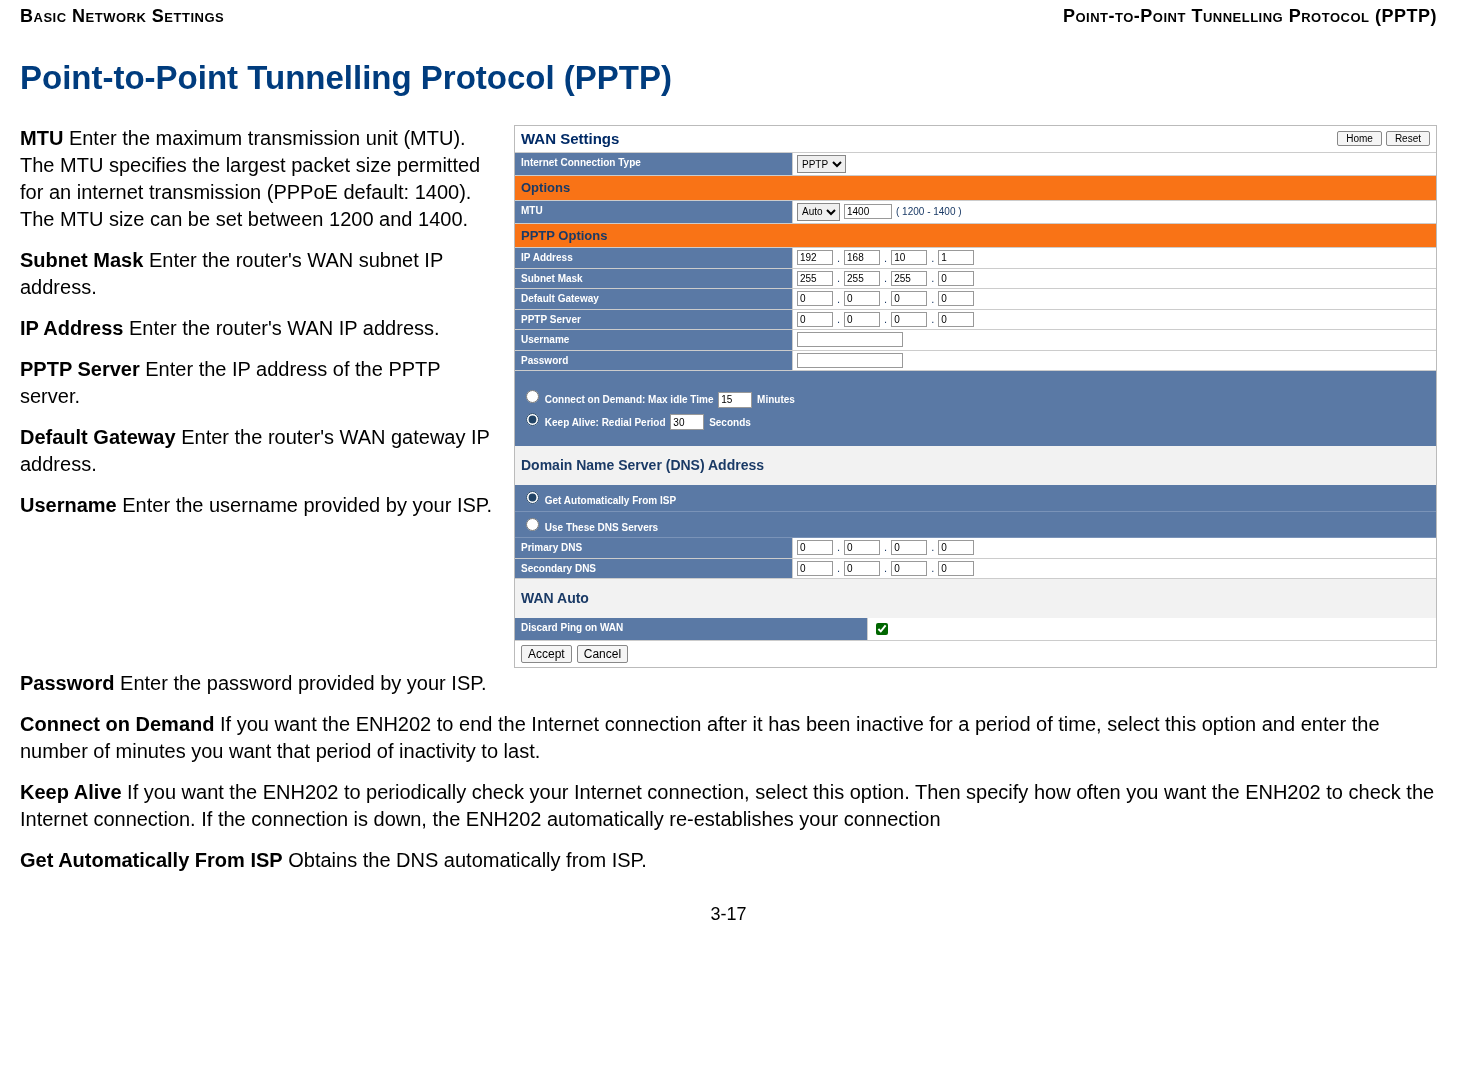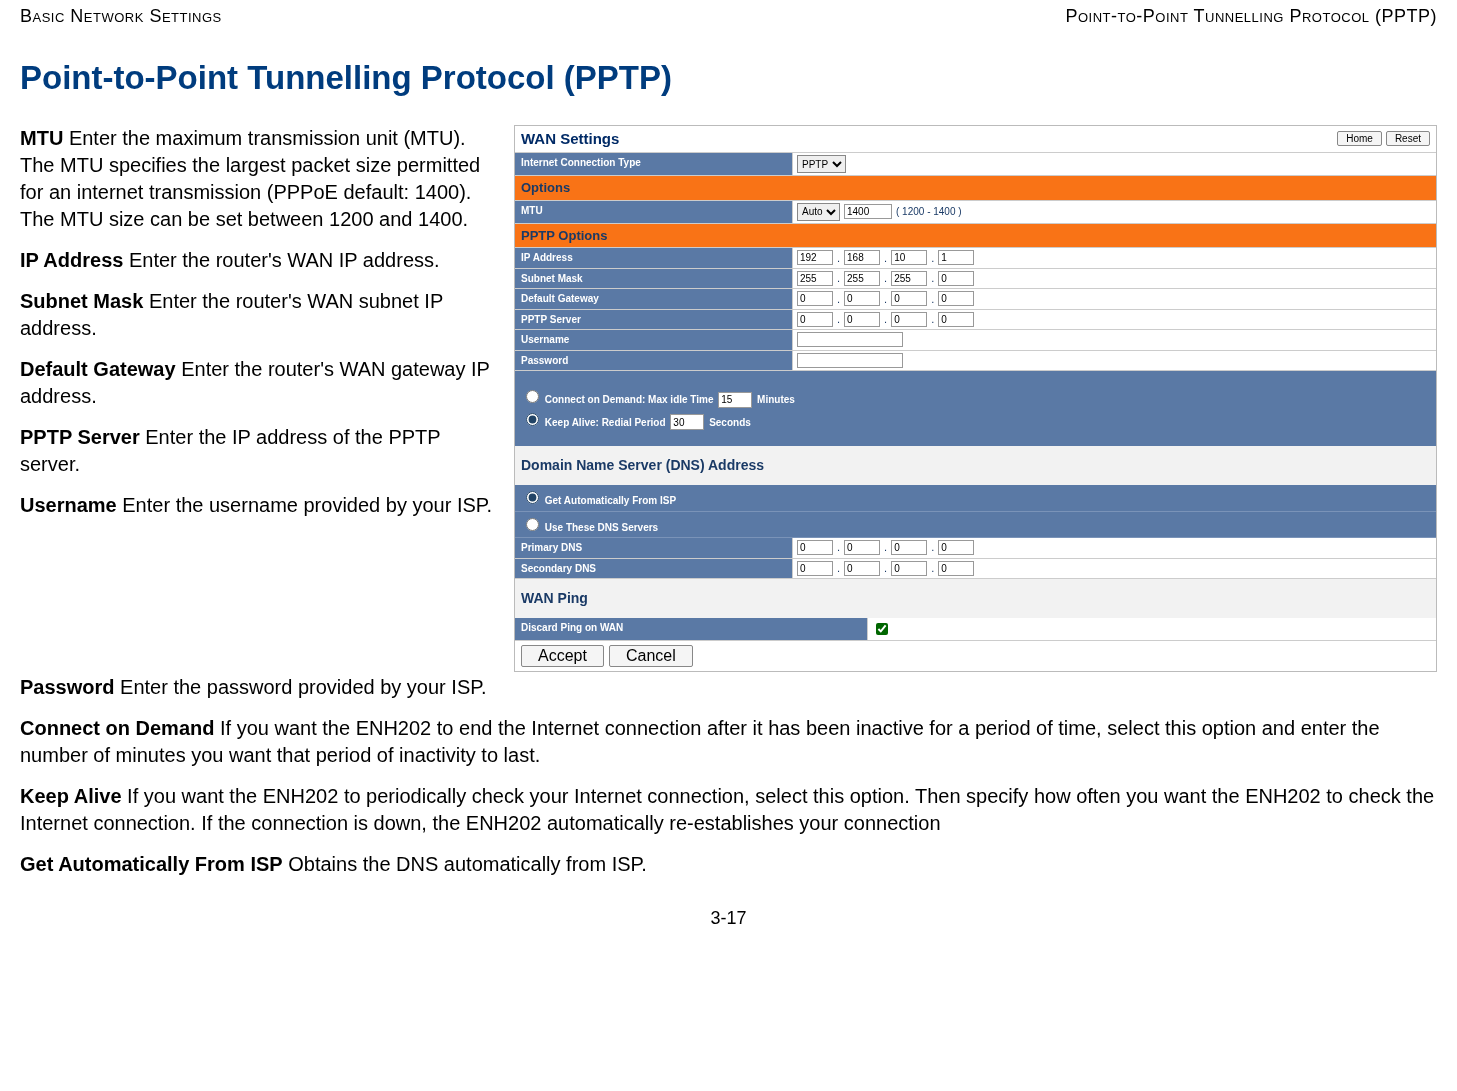--- a/index.html
+++ b/index.html
@@ -4,21 +4,21 @@
 <style>
   body {
     font-family: Arial, Helvetica, sans-serif;
     margin: 0;
     padding: 0 20px;
     color: #000;
     width: 1417px;
     font-size: 20px;
     line-height: 1.35;
   }
-  .top-header { display: flex; justify-content: space-between; font-variant: small-caps; font-size: 18px; letter-spacing: 0.5px; margin: 4px 0 18px; font-weight: 400;}
+  .top-header { display: flex; justify-content: space-between; font-variant: small-caps; font-size: 18px; letter-spacing: 0.5px; margin: 4px 0 18px; font-weight: 700;}
   .page-title { color: #003c7e; font-size: 33px; font-weight: bold; font-family: Verdana, Geneva, sans-serif; margin: 28px 0 24px;}
   .content-wrap { display: flex; gap: 14px; align-items: flex-start; }
   .left-col { width: 480px; flex: 0 0 480px; }
   .right-col { flex: 1; }
   .para { margin-bottom: 14px; }
   .full-para { margin-bottom: 14px; }
   b { font-weight: bold; }
   .full-width { margin-top: 2px; }
   .footer-pg { text-align: center; font-size: 18px; margin-top: 28px;}
   
@@ -35,41 +35,41 @@
   .ss-row input.wide{ width:100px; }
   .ss-row input.med{ width:42px;}
   .ss-row select{ font-size:10px; height:18px; border:1px solid #888;}
   .ss-options{ padding:14px 6px; color:#fff; background:#5a79a5; font-size:10px; font-weight:bold;}
   .ss-options label{display:block; margin:2px 0; color:#fff;}
   .ss-options input[type=text]{width:28px; height:12px; font-size:10px; border:1px solid #999; margin:0 2px;}
   .ss-dns-hdr{ background:#f2f2f2; color:#1a3a66; font-weight:bold; padding:10px 6px; font-size:14px;}
   .ss-radio-block{ padding:0;}
   .ss-radio-row{background:#5a79a5;color:#fff;padding:3px 6px;border-bottom:1px solid #7a93b8;font-size:10px;font-weight:bold;}
   .ss-btn-row{padding:4px 6px;}
-  .ss-btn-row button{font-size:16px; padding:1px 16px; border:1px solid #888; background:#f5f5f5; border-radius:2px; margin-right:2px;}
+  .ss-btn-row button{font-size:12px; padding:1px 6px; border:1px solid #888; background:#f5f5f5; border-radius:2px; margin-right:2px;}
   input[type=checkbox]{accent-color:#006600; height:12px; width:12px;}
   input[type=radio]{accent-color:#224466;}
 </style>
 </head>
 <body>
 
 <div class="top-header">
   <span>Basic Network Settings</span>
   <span>Point-to-Point Tunnelling Protocol (PPTP)</span>
 </div>
 
 <div class="page-title">Point-to-Point Tunnelling Protocol (PPTP)</div>
 
 <div class="content-wrap">
   <div class="left-col">
     <div class="para"><b>MTU</b><span>  Enter the maximum transmission unit (MTU). The MTU specifies the largest packet size permitted for an internet transmission (PPPoE default: 1400). The MTU size can be set between 1200 and 1400.</span></div>
+    <div class="para"><b>Subnet Mask</b><span>  Enter the router's WAN subnet IP address.</span></div>
     <div class="para"><b>IP Address</b><span>  Enter the router's WAN IP address.</span></div>
-    <div class="para"><b>Subnet Mask</b><span>  Enter the router's WAN subnet IP address.</span></div>
+    <div class="para"><b>PPTP Server</b><span>  Enter the IP address of the PPTP server.</span></div>
     <div class="para"><b>Default Gateway</b><span>  Enter the router's WAN gateway IP address.</span></div>
-    <div class="para"><b>PPTP Server</b><span>  Enter the IP address of the PPTP server.</span></div>
     <div class="para"><b>Username</b><span>  Enter the username provided by your ISP.</span></div>
   </div>
 
   <div class="right-col">
     <div class="ss-panel">
       <div class="ss-titlebar">
         <span class="ttl">WAN Settings</span>
         <span class="btns">
           <button>Home</button>
           <button>Reset</button>
@@ -159,21 +159,21 @@
       </div>
       <div class="ss-row">
         <div class="lbl">Secondary DNS</div>
         <div class="val">
           <input type="text" value="0" style=""> .
           <input type="text" value="0" style=""> .
           <input type="text" value="0" style=""> .
           <input type="text" value="0" style="">
         </div>
       </div>
-      <div class="ss-dns-hdr">WAN Ping</div>
+      <div class="ss-dns-hdr">WAN Auto</div>
       <div class="ss-row">
         <div class="lbl" style="flex-basis:340px;">Discard Ping on WAN</div>
         <div class="val">
             <input type="checkbox" checked="" style="">
           </div>
       </div>
       <div class="ss-btn-row">
         <button>Accept</button>
         <button>Cancel</button>
       </div>

